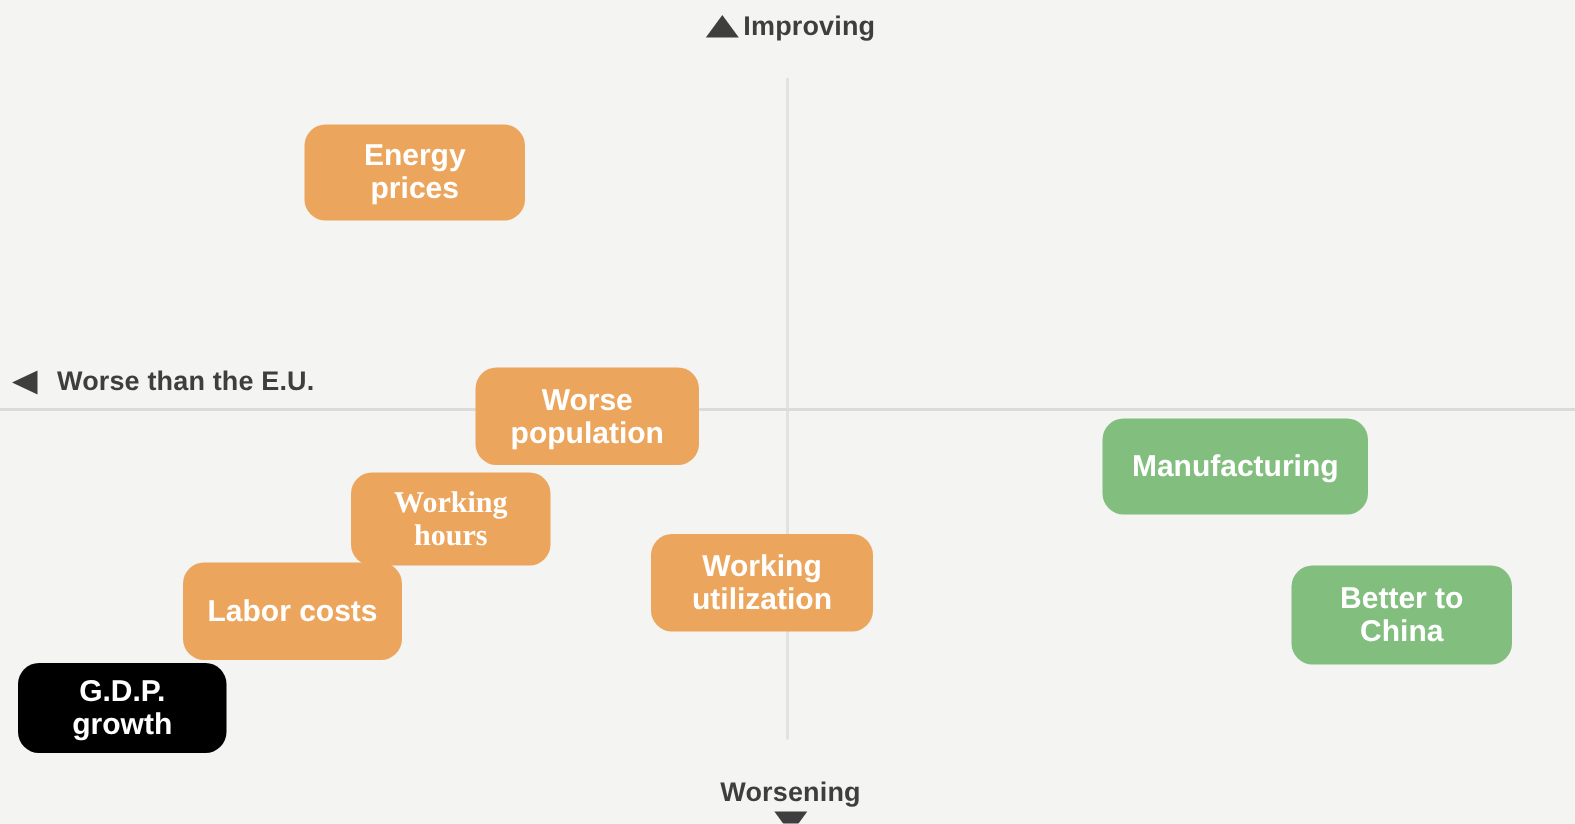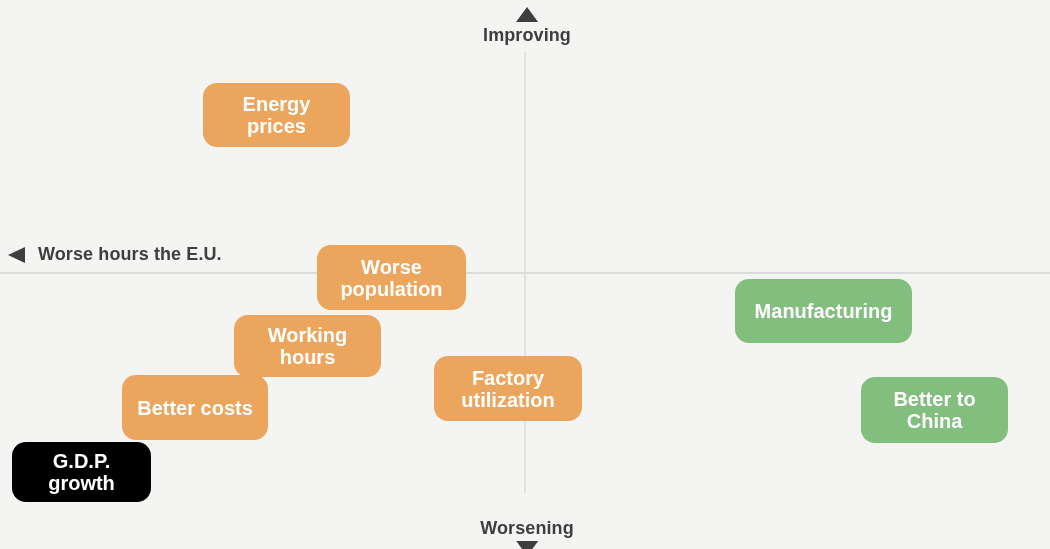--- a/index.html
+++ b/index.html
@@ -29,21 +29,21 @@
   .axis-text {
     font-weight: bold;
     font-size: 18px;
     color: #3e3e3e;
     letter-spacing: 0.1px;
     white-space: nowrap;
   }
   .axis-top {
     position: absolute; left: 527px; top: 7px;
     transform: translateX(-50%);
-    display: flex; flex-direction: column; align-items: center; gap: 3px;
+    display: flex; flex-direction: row; align-items: center; gap: 3px;
   }
   .axis-bottom {
     position: absolute; left: 527px; top: 518px;
     transform: translateX(-50%);
     display: flex; flex-direction: column; align-items: center; gap: 2px;
   }
   .axis-left {
     position: absolute; left: 8px; top: 244px;
     display: flex; align-items: center; gap: 13px;
   }
@@ -100,42 +100,42 @@
     <div class="axis-text">Improving</div>
   </div>
 
   <div class="axis-bottom">
     <div class="axis-text">Worsening</div>
     <div class="tri tri-down"></div>
   </div>
 
   <div class="axis-left">
     <div class="tri tri-left"></div>
-    <div class="axis-text">Worse hours the E.U.</div>
+    <div class="axis-text">Worse than the E.U.</div>
   </div>
 
 
   <div id="nodes">
       <div class="node" style="left: 203px; top: 83px; width: 147px; height: 64px; background: rgb(236, 165, 92);">
         <span>Energy prices</span>
       </div>
       <div class="node" style="left: 317px; top: 245px; width: 149px; height: 65px; background: rgb(236, 165, 92);">
         <span>Worse population</span>
       </div>
-      <div class="node" style="left: 234px; top: 315px; width: 147px; height: 62px; background: rgb(236, 165, 92);">
+      <div class="node" style="left: 234px; top: 315px; width: 133px; height: 62px; background: rgb(236, 165, 92); font-family: Liberation Serif, serif;">
         <span>Working hours</span>
       </div>
       <div class="node" style="left: 122px; top: 375px; width: 146px; height: 65px; background: rgb(236, 165, 92);">
-        <span>Better costs</span>
+        <span>Labor costs</span>
       </div>
       <div class="node" style="left: 12px; top: 442px; width: 139px; height: 60px; background: #000000;">
         <span>G.D.P. growth</span>
       </div>
       <div class="node" style="left: 434px; top: 356px; width: 148px; height: 65px; background: rgb(236, 165, 92);">
-        <span>Factory utilization</span>
+        <span>Working utilization</span>
       </div>
       <div class="node" style="left: 735px; top: 279px; width: 177px; height: 64px; background: rgb(130, 190, 126);">
         <span>Manufacturing</span>
       </div>
       <div class="node" style="left: 861px; top: 377px; width: 147px; height: 66px; background: rgb(130, 190, 126);">
         <span>Better to China</span>
       </div>
     </div>
 
 </div>

